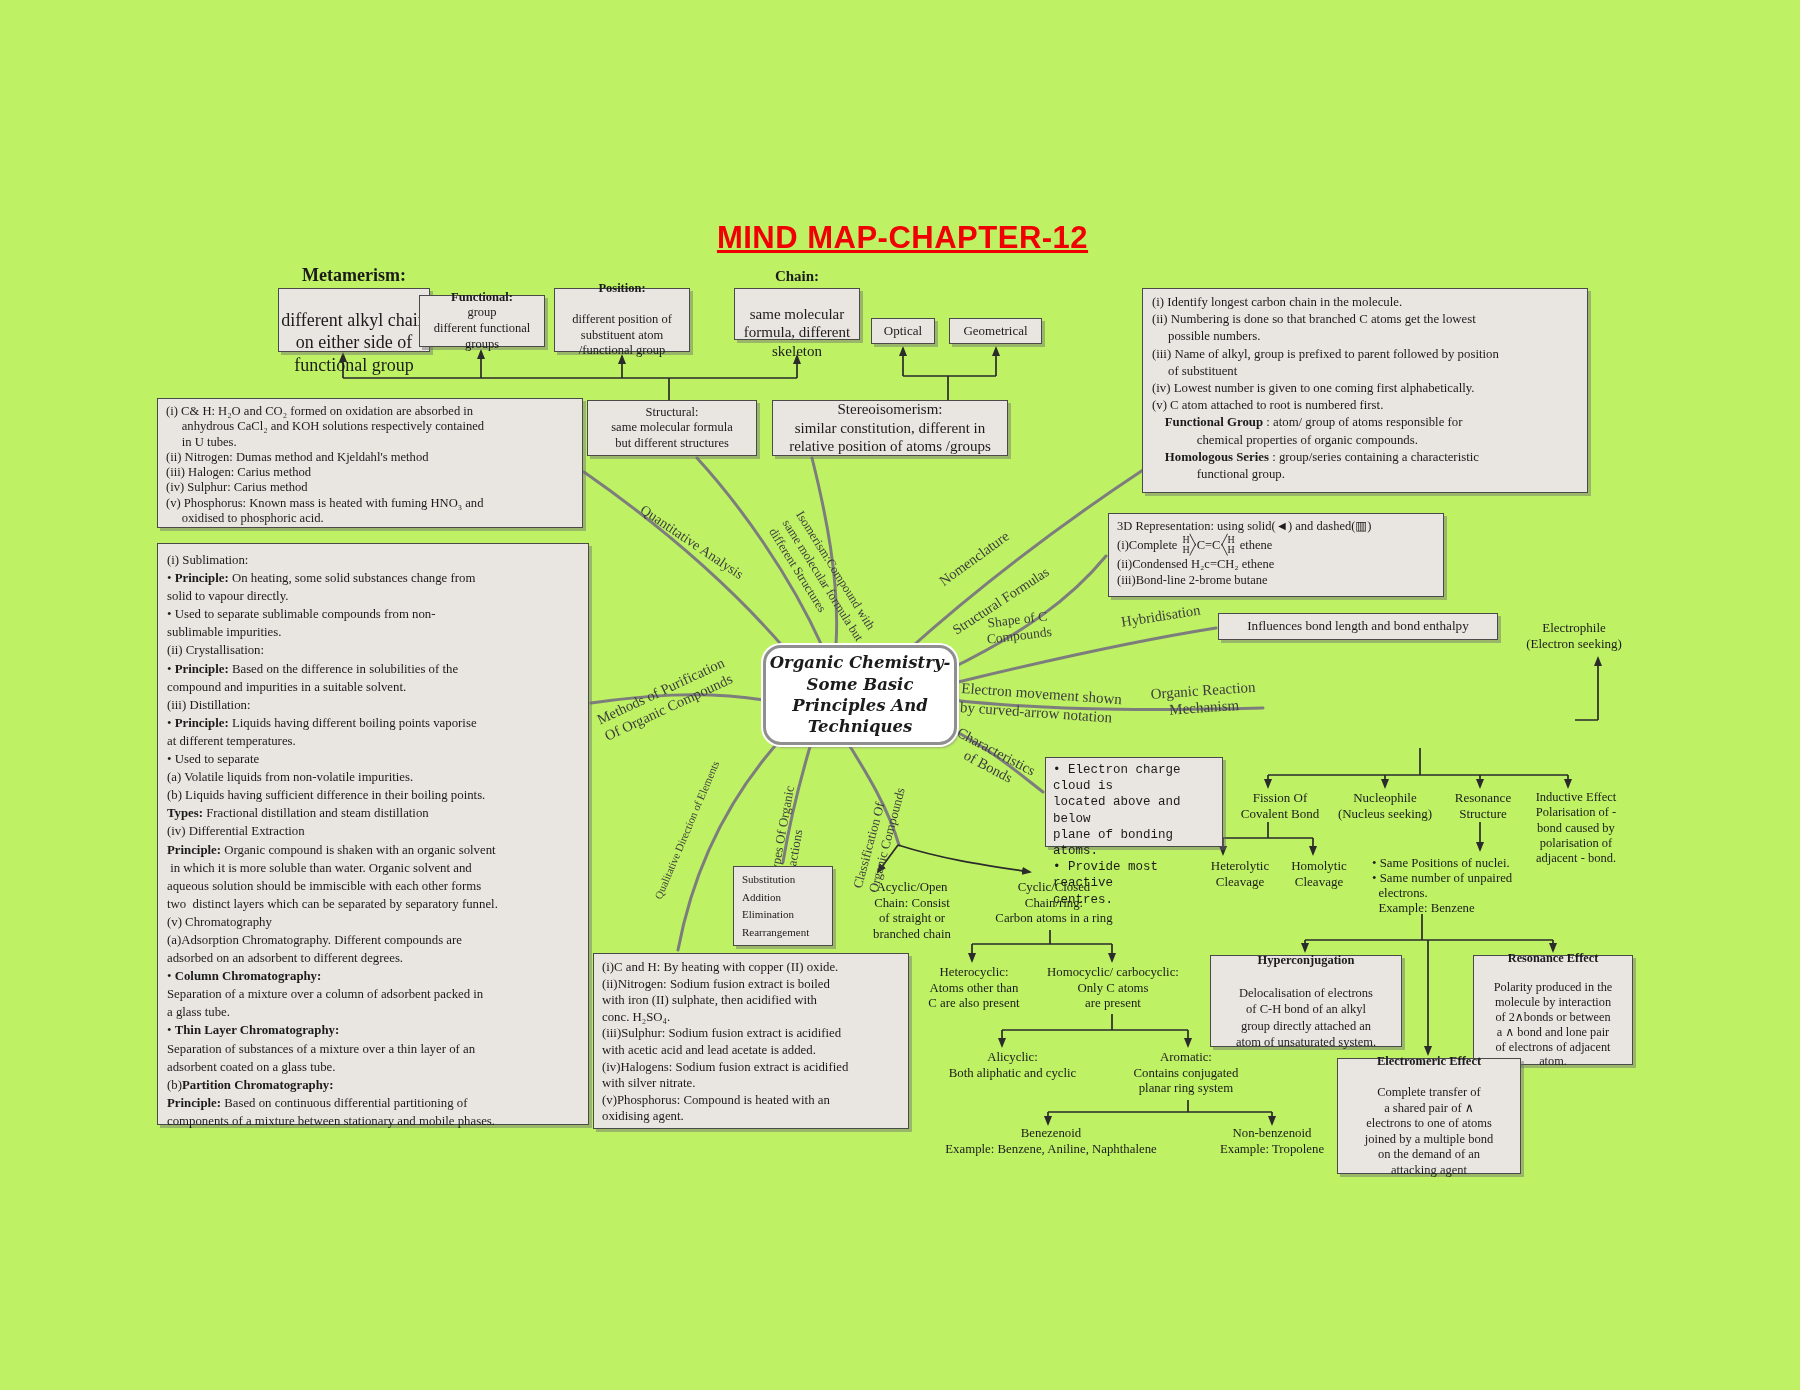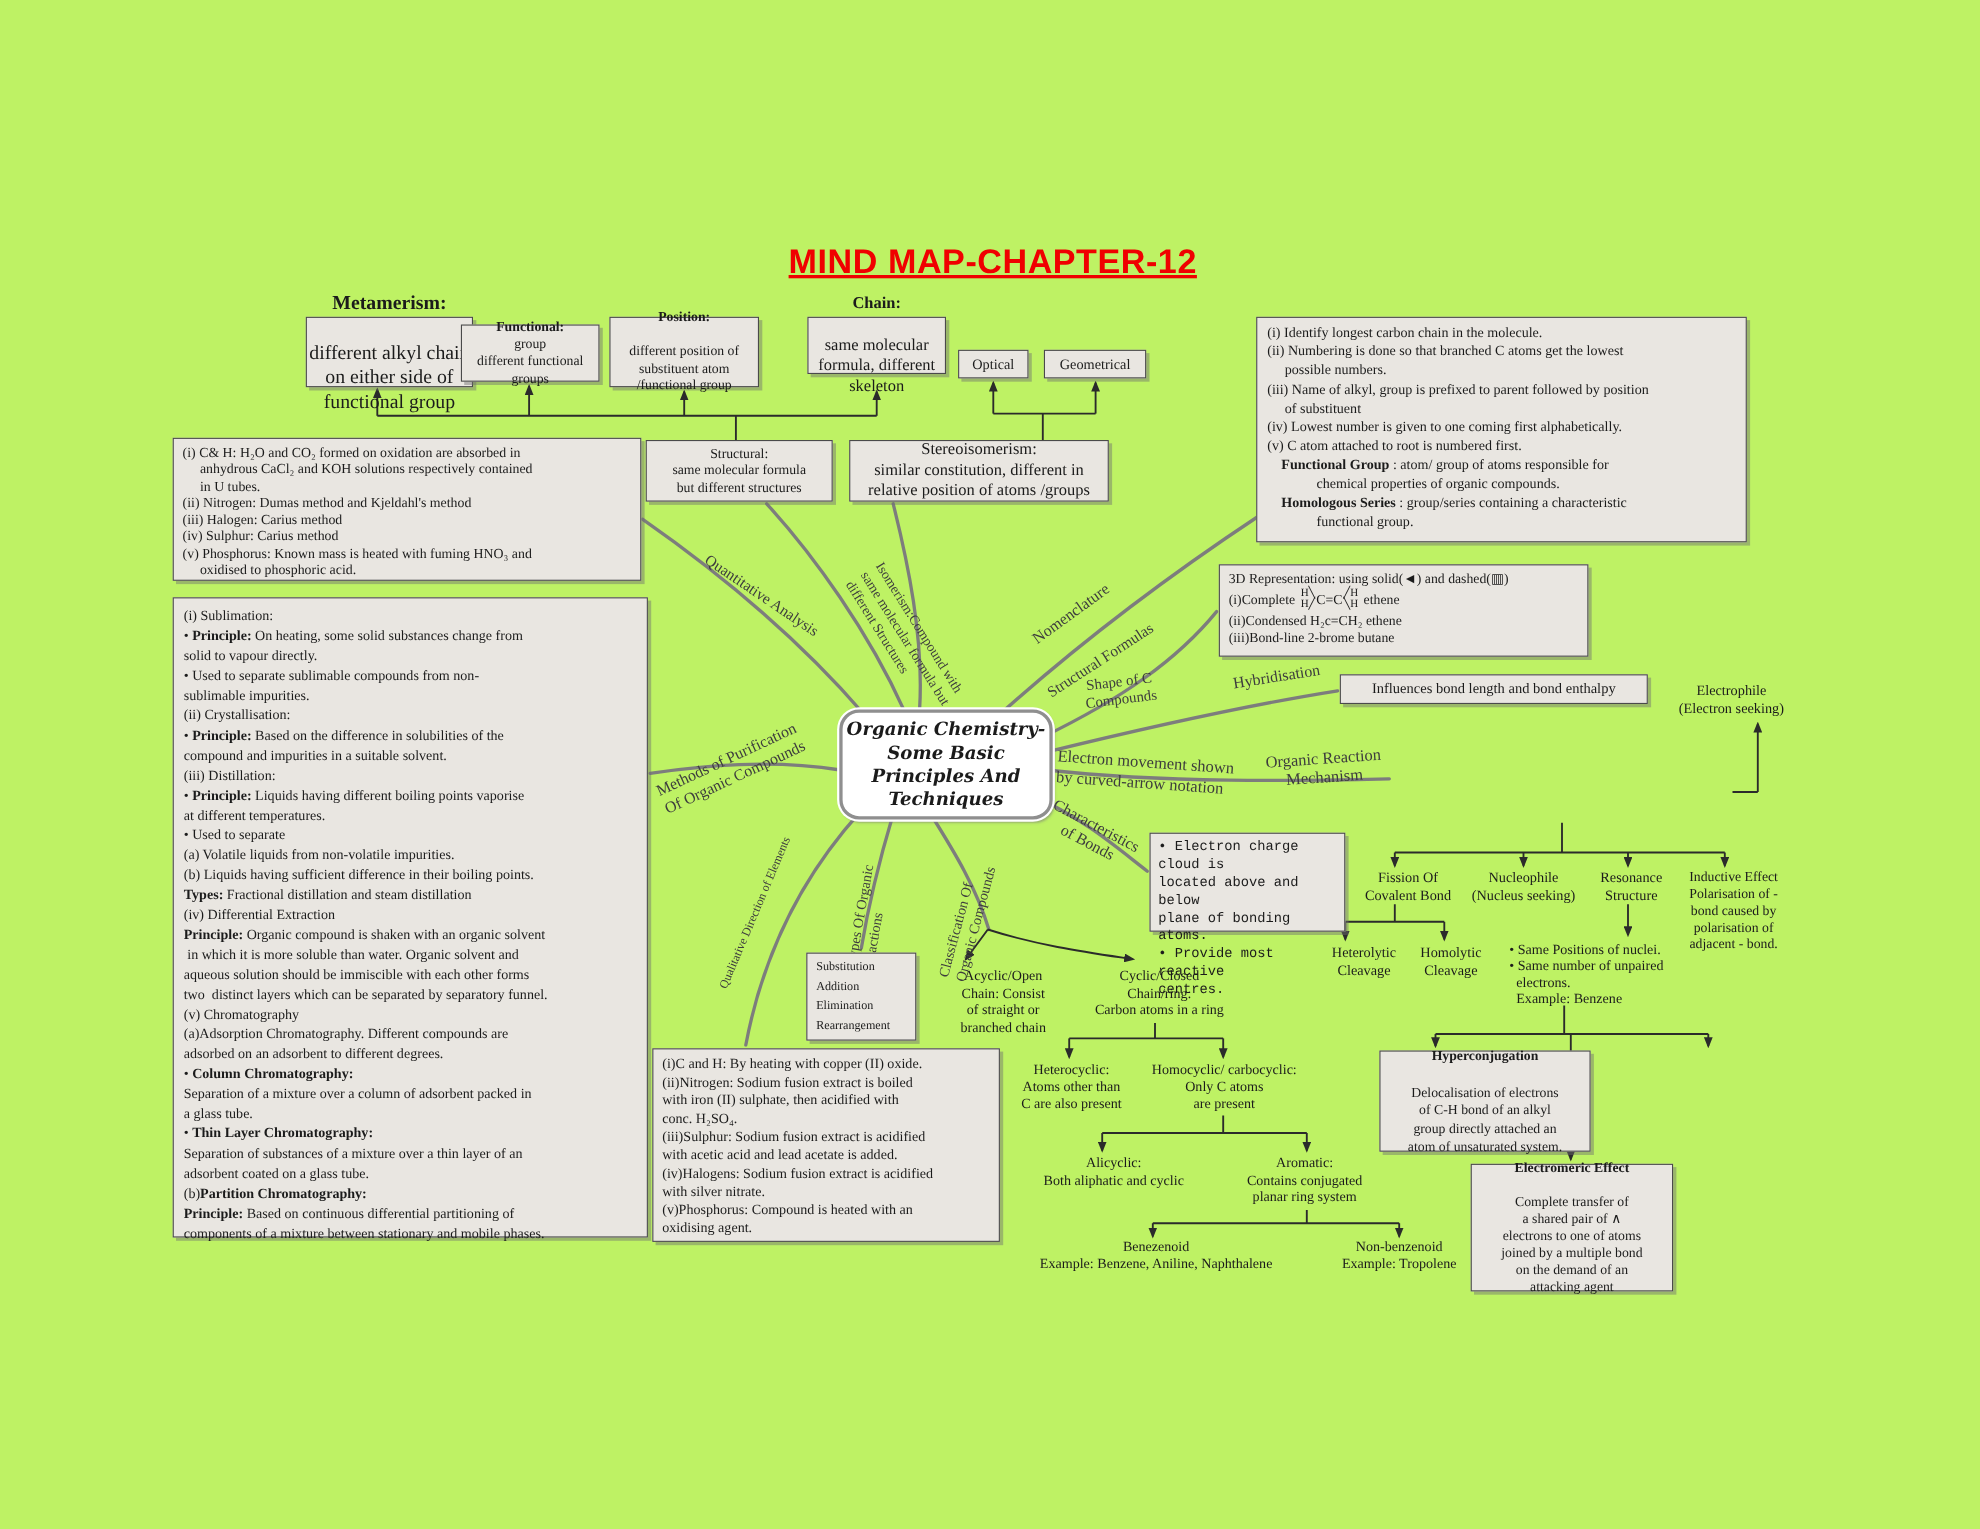--- a/index.html
+++ b/index.html
@@ -156,21 +156,22 @@
   <div class="box" style="left:1045px;top:757px;width:178px;height:90px;font-size:12.5px;line-height:16.2px;padding:4px 7px;font-family:Liberation Mono, monospace;">• Electron charge cloud is<br>located above and below<br>plane of bonding atoms.<br>• Provide most reactive<br>centres.</div>
 
   <div class="ptext" style="left:1228px;top:790px;width:104px;text-align:center;font-size:13px;">Fission Of<br>Covalent Bond</div>
   <div class="ptext" style="left:1322px;top:790px;width:126px;text-align:center;font-size:13px;">Nucleophile<br>(Nucleus seeking)</div>
   <div class="ptext" style="left:1448px;top:790px;width:70px;text-align:center;font-size:13px;">Resonance<br>Structure</div>
   <div class="ptext" style="left:1518px;top:790px;width:116px;text-align:center;font-size:12.5px;">Inductive Effect<br>Polarisation of -<br>bond caused by<br>polarisation of<br>adjacent - bond.</div>
   <div class="ptext" style="left:1200px;top:858px;width:80px;text-align:center;font-size:13px;">Heterolytic<br>Cleavage</div>
   <div class="ptext" style="left:1282px;top:858px;width:74px;text-align:center;font-size:13px;">Homolytic<br>Cleavage</div>
   <div class="ptext" style="left:1372px;top:856px;width:200px;font-size:12.8px;line-height:15px;">• Same Positions of nuclei.<br>• Same number of unpaired<br>&nbsp;&nbsp;electrons.<br>&nbsp;&nbsp;Example: Benzene</div>
 
-  <div class="box ctr" style="left:1210px;top:955px;width:192px;height:92px;font-size:12.5px;line-height:16.5px;margin-left:44px;"><b>Hyperconjugation</b><br>Delocalisation of electrons<br>of C-H bond of an alkyl<br>group directly attached an<br>atom of unsaturated system.</div>
+  <div class="box ctr" style="left:1210px;top:955px;width:192px;height:92px;font-size:12.5px;line-height:16.5px;"><b>Hyperconjugation</b><br>Delocalisation of electrons<br>of C-H bond of an alkyl<br>group directly attached an<br>atom of unsaturated system.</div>
+  <div class="box ctr" style="left:1473px;top:955px;width:160px;height:110px;font-size:12.3px;line-height:14.8px;"><b>Resonance Effect</b><br>Polarity produced in the<br>molecule by interaction<br>of 2∧bonds or between<br>a ∧ bond and lone pair<br>of electrons of adjacent<br>atom.</div>
   <div class="box ctr" style="left:1337px;top:1058px;width:184px;height:116px;font-size:12.5px;line-height:15.5px;"><b>Electromeric Effect</b><br>Complete transfer of<br>a shared pair of ∧<br>electrons to one of atoms<br>joined by a multiple bond<br>on the demand of an<br>attacking agent</div>
 
   <div class="box" style="left:733px;top:866px;width:100px;height:80px;font-size:11px;line-height:17.5px;padding:4px 8px;">Substitution<br>Addition<br>Elimination<br>Rearrangement</div>
   <div class="ptext" style="left:852px;top:880px;width:120px;text-align:center;font-size:12.8px;">Acyclic/Open<br>Chain: Consist<br>of straight or<br>branched chain</div>
   <div class="ptext" style="left:970px;top:880px;width:168px;text-align:center;font-size:12.8px;">Cyclic/Closed<br>Chain/ring:<br>Carbon atoms in a ring</div>
   <div class="ptext" style="left:910px;top:965px;width:128px;text-align:center;font-size:12.8px;">Heterocyclic:<br>Atoms other than<br>C are also present</div>
   <div class="ptext" style="left:1038px;top:965px;width:150px;text-align:center;font-size:12.8px;">Homocyclic/ carbocyclic:<br>Only C atoms<br>are present</div>
   <div class="ptext" style="left:930px;top:1050px;width:165px;text-align:center;font-size:12.8px;">Alicyclic:<br>Both aliphatic and cyclic</div>
   <div class="ptext" style="left:1112px;top:1050px;width:148px;text-align:center;font-size:12.8px;">Aromatic:<br>Contains conjugated<br>planar ring system</div>
   <div class="ptext" style="left:906px;top:1126px;width:290px;text-align:center;font-size:12.8px;">Benezenoid<br>Example: Benzene, Aniline, Naphthalene</div>

